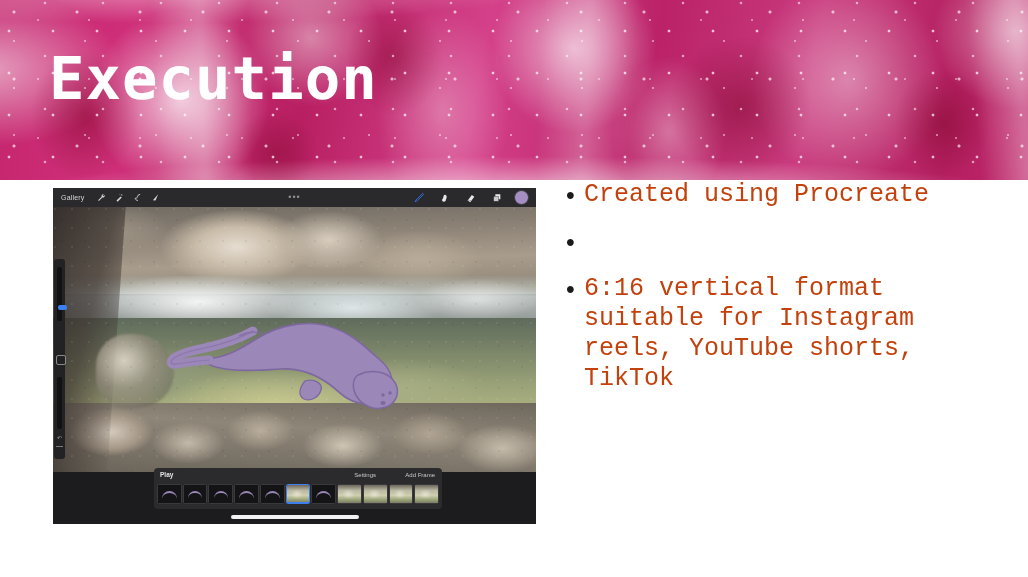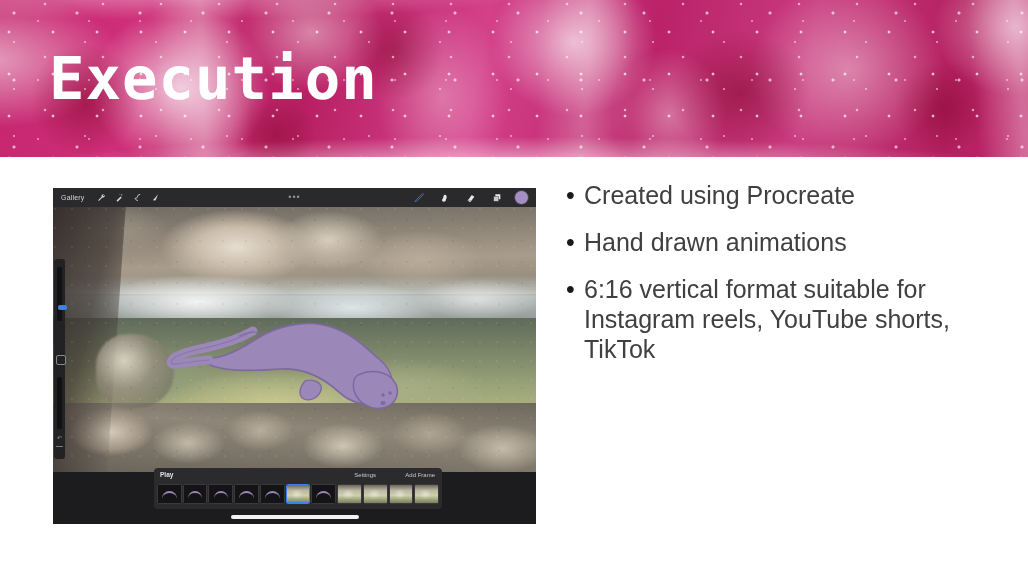--- a/index.html
+++ b/index.html
@@ -20,21 +20,21 @@
     position: absolute;
     inset: 0;
     background: #ffffff;
   }
 
   
   #header-banner {
     position: absolute;
     left: 0; top: 0;
     width: 1028px;
-    height: 157px;
+    height: 180px;
     overflow: hidden;
     background: #000000;
     text-decoration: underline;
   }
   .wc-layer {
     position: absolute;
     inset: -8%;
     pointer-events: none;
   }
   
@@ -112,24 +112,24 @@
   }
   .bullet-dot {
     width: 18px;
     flex: 0 0 18px;
     color: #1a1a1a;
     font-size: 25px;
     line-height: 31px;
     text-align: left;
   }
   .bullet-text {
-    color: #404040;
+    color: #c2410c;
     font-size: 25px;
     line-height: 30px;
-    font-family: Liberation Sans, sans-serif;
+    font-family: Liberation Mono, monospace;
   }
 
   
   #procreate-app {
     position: absolute;
     left: 53px;
     top: 188px;
     width: 483px;
     height: 336px;
     background: #1c1c1e;
@@ -421,21 +421,20 @@
 
   <div id="bullet-list">
 
     <div class="bullet-row">
       <span class="bullet-dot">•</span>
       <span class="bullet-text">Created using Procreate</span>
     </div>
 
     <div class="bullet-row">
       <span class="bullet-dot">•</span>
-      <span class="bullet-text">Hand drawn animations</span>
     </div>
 
     <div class="bullet-row">
       <span class="bullet-dot">•</span>
       <span class="bullet-text">6:16 vertical format suitable for Instagram reels, YouTube shorts, TikTok</span>
     </div>
 
   </div>
 
   <div id="procreate-app">

